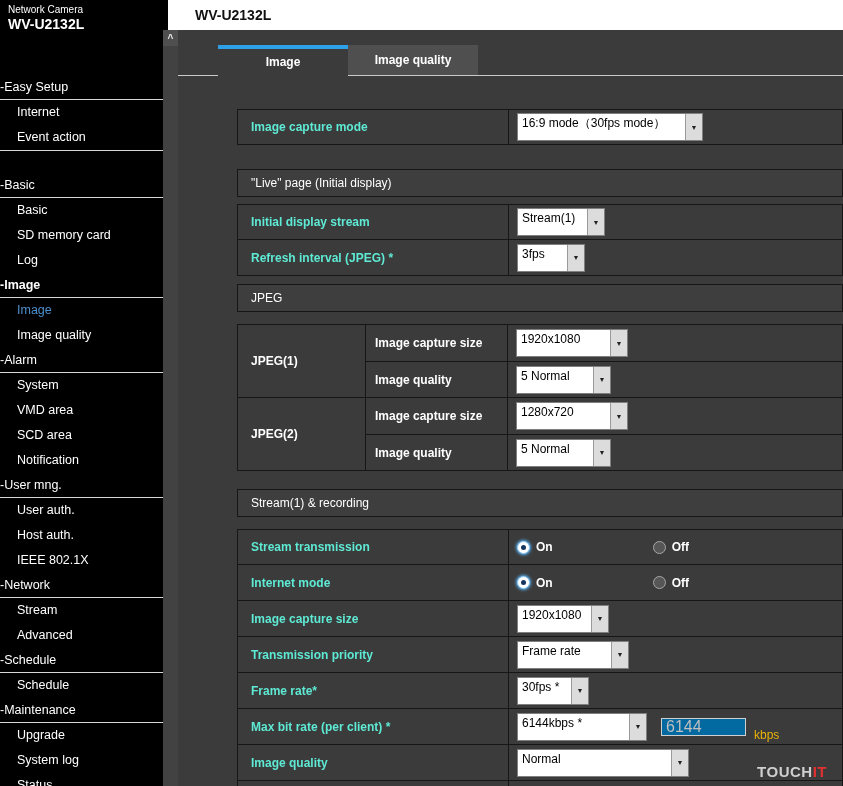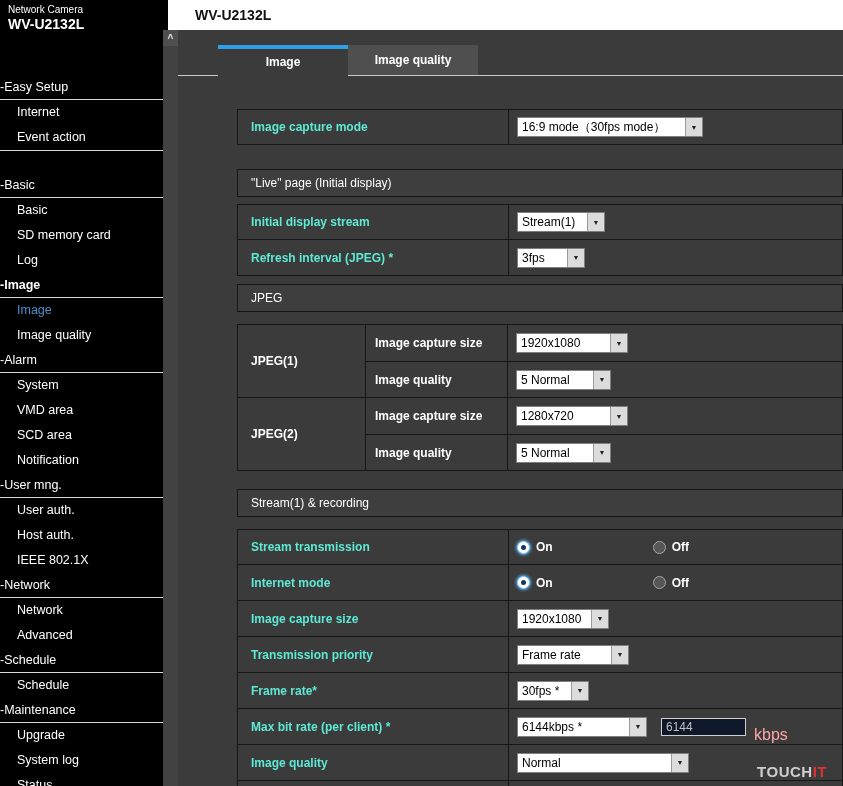--- a/index.html
+++ b/index.html
@@ -77,21 +77,21 @@
   .jrows { flex:1; }
   .jrow { display:flex; min-height:36px; }
   .jrow + .jrow { border-top:1px solid #161616; }
   .jattr { width:142px; padding-left:9px; display:flex; align-items:center;
            color:#fff; font-weight:bold; font-size:12px;
            border-right:1px solid #161616; }
   .jval { flex:1; display:flex; align-items:center; padding-left:8px; }
 
   
   .select { display:inline-flex; align-items:stretch; background:#fff;
-            border:1px solid #7f7f7f; height:20px; cursor:pointer;
+            border:1px solid #7f7f7f; height:28px; cursor:pointer;
             font-size:12px; color:#000; }
   .sel-text { flex:1; padding:0 4px; line-height:18px; white-space:nowrap;
               overflow:hidden; }
   .sel-arrow { width:17px; background:#dcdcdc; border-left:1px solid #9a9a9a;
                display:flex; align-items:center; justify-content:center; }
   .sel-arrow::after { content:"▼"; font-size:7px; color:#222; }
   .w186{width:186px} .w112{width:112px} .w95{width:95px} .w92{width:92px}
   .w88{width:88px} .w72{width:72px} .w68{width:68px} .w130{width:130px}
   .w172{width:172px}
 
@@ -101,24 +101,24 @@
   .ropt + .ropt { margin-left:100px; }
   .radio { width:13px; height:13px; border-radius:50%; background:#565656;
            border:1px solid #a8a8a8; position:relative; margin-right:6px;
            flex:0 0 auto; }
   .radio.is-active { background:#fff; border:1px solid #8fc6f2;
                      box-shadow:0 0 3px 1px #58b0f0; }
   .radio.is-active::after { content:""; position:absolute; inset:3px;
                             border-radius:50%; background:#14365f; }
 
   
-  .dim-input { width:85px; height:18px; background:#0f172a;
-               border:1px solid #cfcfcf; color:#bfbfbf; font-size:12px;
+  .dim-input { width:85px; height:18px; background:#0369a1;
+               border:1px solid #cfcfcf; color:#bfbfbf; font-size:16px;
                padding:0 4px; margin-left:14px; font-family:inherit; }
-  .unit { margin-left:8px; color:#fca5a5; font-size:16px;margin-top:16px; }
+  .unit { margin-left:8px; color:#eab308; font-size:12px;margin-top:16px; }
   .watermark { position:absolute; right:16px; bottom:6px; font-size:15px;
                font-weight:bold; letter-spacing:0.5px; z-index:5; }
   .wm-a { color:#cfcfcf; } .wm-b { color:#e23131; }
 </style>
 </head>
 <body>
 
 <aside class="sidebar">
   <div class="brand">
     <div class="brand-line1">Network Camera</div>
@@ -155,21 +155,21 @@
 
     <div class="group">
       <div class="sec">-User mng.</div>
       <div class="itm">User auth.</div>
       <div class="itm">Host auth.</div>
       <div class="itm">IEEE 802.1X</div>
     </div>
 
     <div class="group">
       <div class="sec">-Network</div>
-      <div class="itm">Network</div>
+      <div class="itm">Stream</div>
       <div class="itm">Advanced</div>
     </div>
 
     <div class="group">
       <div class="sec">-Schedule</div>
       <div class="itm">Schedule</div>
     </div>
 
     <div class="group">
       <div class="sec">-Maintenance</div>

